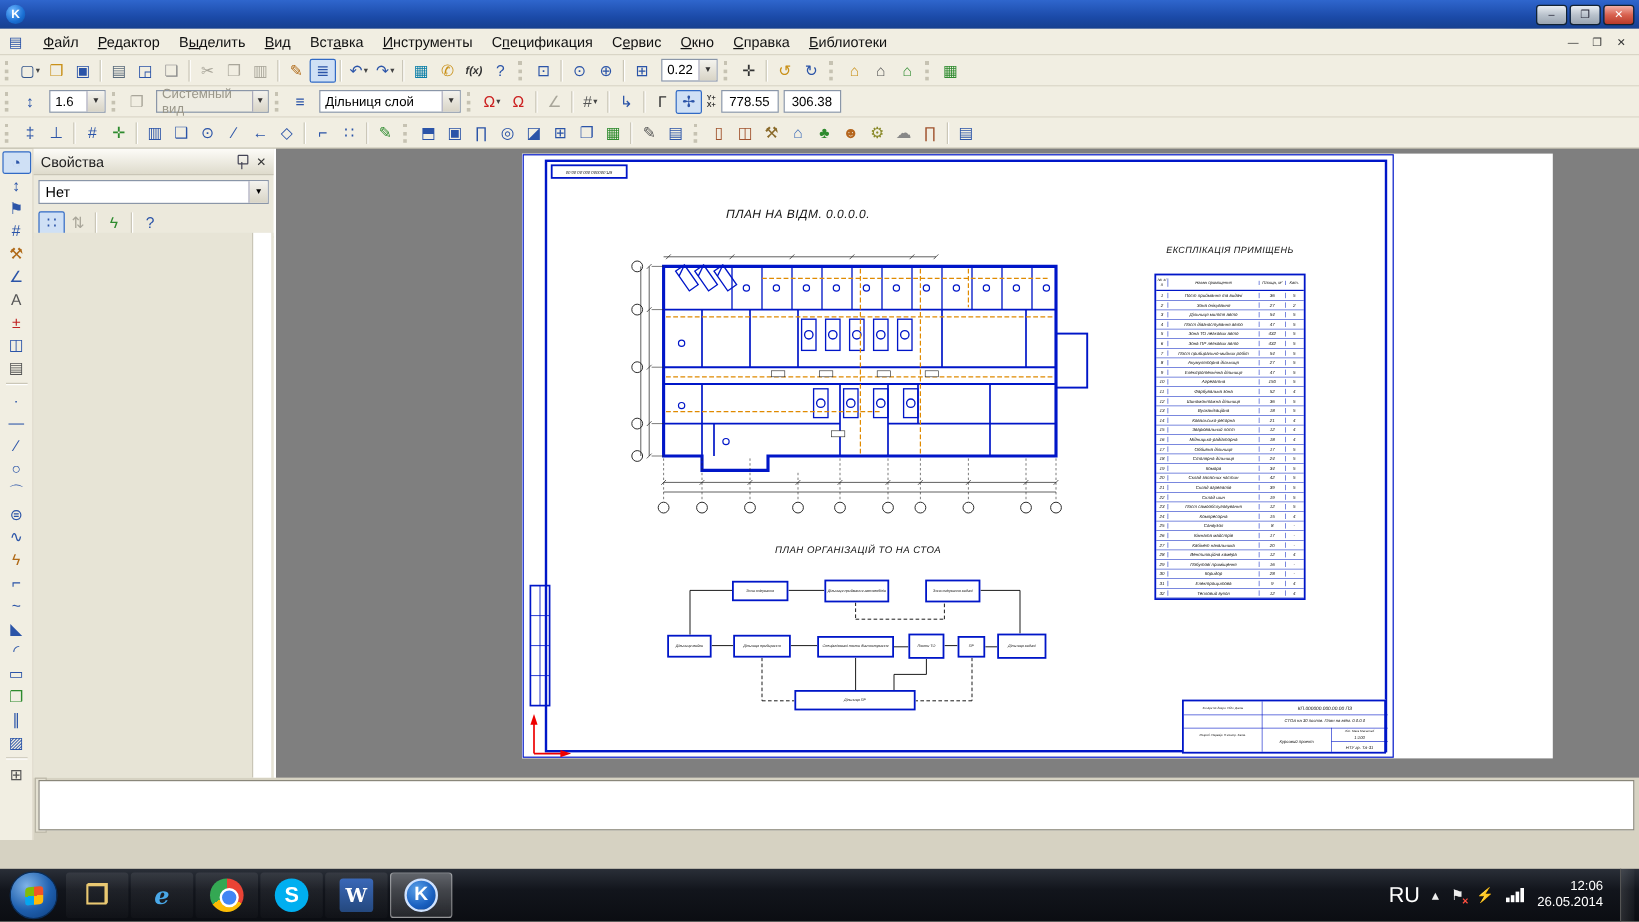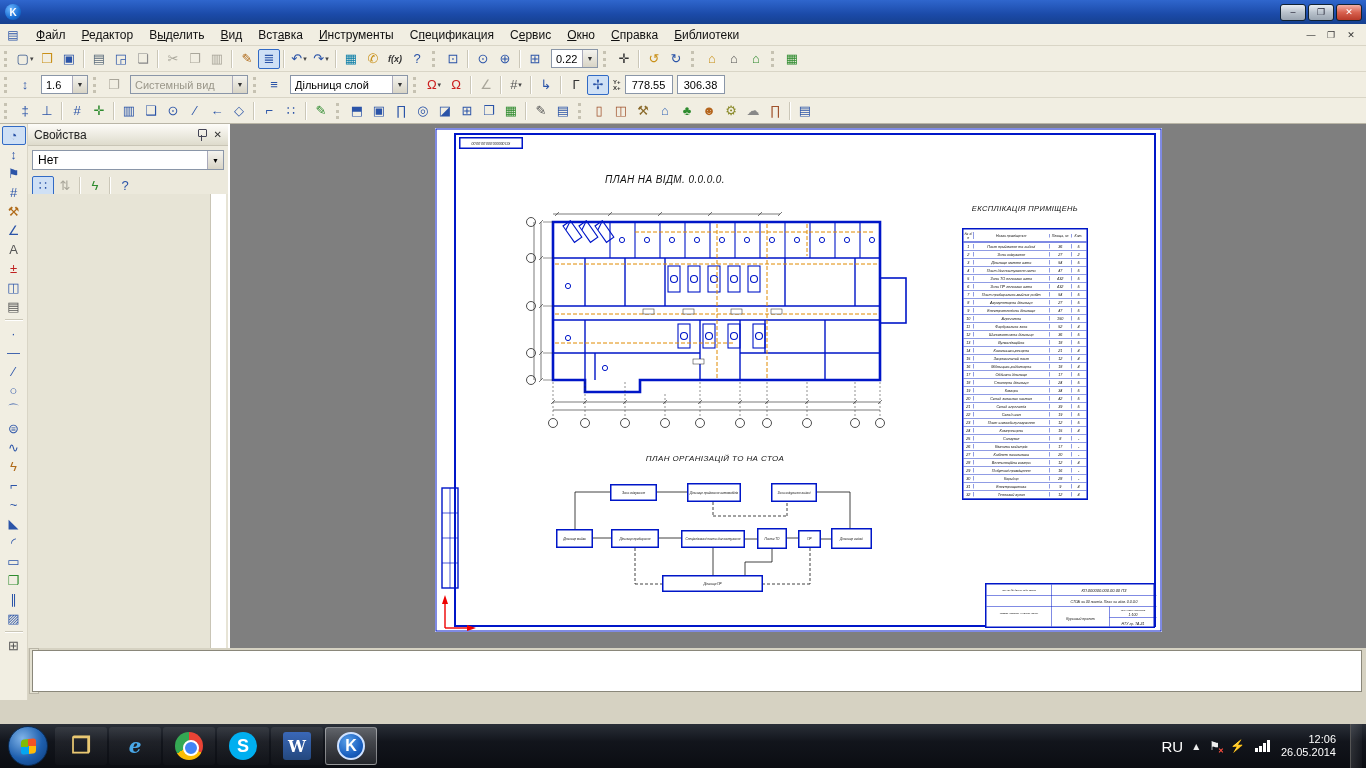--- a/index.html
+++ b/index.html
@@ -60,21 +60,21 @@
   #props .pclose{font-size:10px;color:#333}
   #props .pcombo{margin:4px 4px;height:20px;border:1px solid #8a96a8;background:#fff;display:flex;align-items:center;font-size:12px}
   #props .pcombo .cval{flex:1;padding:0 5px}
   #props .pcombo .cdd{width:16px;height:18px;border-left:1px solid #aab;background:linear-gradient(#f4f3ee,#d8d4c6);display:flex;align-items:center;justify-content:center;font-size:7px}
   #props .ptools{display:flex;align-items:center;height:24px;border-bottom:1px solid #d6d2c2;padding-left:4px}
   #props .pbody{position:absolute;left:0;top:70px;width:200px;bottom:0;background:#e7e4d6}
   #props .pbody .wcol{position:absolute;right:2px;top:0;width:16px;height:100%;background:#fff;border-left:1px solid #c9c5b6}
 
   
   #viewport{position:absolute;left:230px;top:124px;width:1136px;height:524px;background:#7f7f7f;overflow:hidden}
-  #sheet{position:absolute;left:205px;top:4px;width:727px;height:504px;background:#fff}
+  #sheet{position:absolute;left:205px;top:4px;width:859px;height:504px;background:#fff}
   #plan-svg{position:absolute;left:0;top:0}
   .gtitle{position:absolute;font-style:italic;color:#111;letter-spacing:.4px;white-space:nowrap}
   #plan-title{left:170px;top:46px;font-size:10px}
   #expl-title{left:527px;top:76px;width:126px;text-align:center;font-size:7.5px}
   #schema-title{left:195px;top:326px;width:170px;text-align:center;font-size:8px}
 
   
   #expl{position:absolute;left:527px;top:100px;width:252px;height:544px;transform:scale(.5);transform-origin:top left;border:3px solid #0016c8;background:#fff;font-style:italic;color:#111}
   .xhead{display:flex;height:26px;border-bottom:2px solid #0016c8;font-size:7px;text-align:center;align-items:center}
   .xrow{display:flex;height:16px;border-bottom:1px solid #2038c8;font-size:7.5px;align-items:center}
@@ -112,21 +112,21 @@
   .tapp.act{background:linear-gradient(rgba(255,255,255,.28),rgba(255,255,255,.10));border:1px solid rgba(255,255,255,.4)}
   .tico{width:28px;height:28px;display:flex;align-items:center;justify-content:center;font-size:20px;font-weight:bold}
   .tapp-explorer .tico{color:#e9c872;font-size:22px}
   .tapp-ie .tico{color:#49a8e8;font-style:italic;font-family:"DejaVu Serif",serif}
   .tapp-chrome .tico{border-radius:50%;background:conic-gradient(#ea4335 0 33%,#fbbc05 33% 66%,#34a853 66% 100%);position:relative}
   .tapp-chrome .tico::after{content:"";position:absolute;left:8px;top:8px;width:12px;height:12px;border-radius:50%;background:#4285f4;border:2.5px solid #fff}
   .tapp-skype .tico{background:#00aff0;color:#fff;border-radius:50%;font-size:18px}
   .tapp-word .tico{background:linear-gradient(#3a68b8,#24487e);color:#fff;border-radius:3px;font-size:16px;font-family:"DejaVu Serif",serif}
   .tapp-kompas .tico{background:radial-gradient(circle at 35% 30%,#5aa0e8,#1a60c0 60%,#0b4496);color:#fff;border-radius:50%;font-size:16px;border:2px solid #cfe2ff}
   #tray{margin-left:auto;display:flex;align-items:center;gap:10px;color:#fff;padding-right:4px}
-  #tray .lang{font-size:15px}
+  #tray .lang{font-size:18px}
   #tray .ticon{font-size:12px;color:#eee;position:relative}
   #tray .flagx::after{content:"✕";position:absolute;right:-4px;bottom:-2px;font-size:7px;color:#ff5040;font-weight:bold}
   #tray .clock{text-align:right;font-size:11px;line-height:13px;padding-right:4px}
   #show-desktop{width:12px;height:44px;border-left:1px solid #555;background:linear-gradient(90deg,rgba(255,255,255,.12),rgba(255,255,255,.03))}
 </style>
 </head>
 <body>
 
 <div id="app">
 
@@ -281,21 +281,21 @@
       </div>
     <div class="combo">
       <span class="cval">1.6</span>
       <span class="cdd">▼</span>
     </div>
     <div class="tgroup">
         <span class="tbtn gray">
           <span class="g" style="color: rgb(53, 86, 140);">❐</span>
         </span>
       </div>
-    <div class="combo disabled" style="width:118px">
+    <div class="combo disabled" style="width:94px">
       <span class="cval" style="color:#9a978a">Системный вид</span>
       <span class="cdd" style="margin-left:auto">▼</span>
     </div>
     <div class="tgroup">
         <span class="tbtn">
           <span class="g" style="color: rgb(43, 84, 168);">≡</span>
         </span>
       </div>
     <div class="combo" style="width:118px">
       <span class="cval">Дільниця слой</span>

